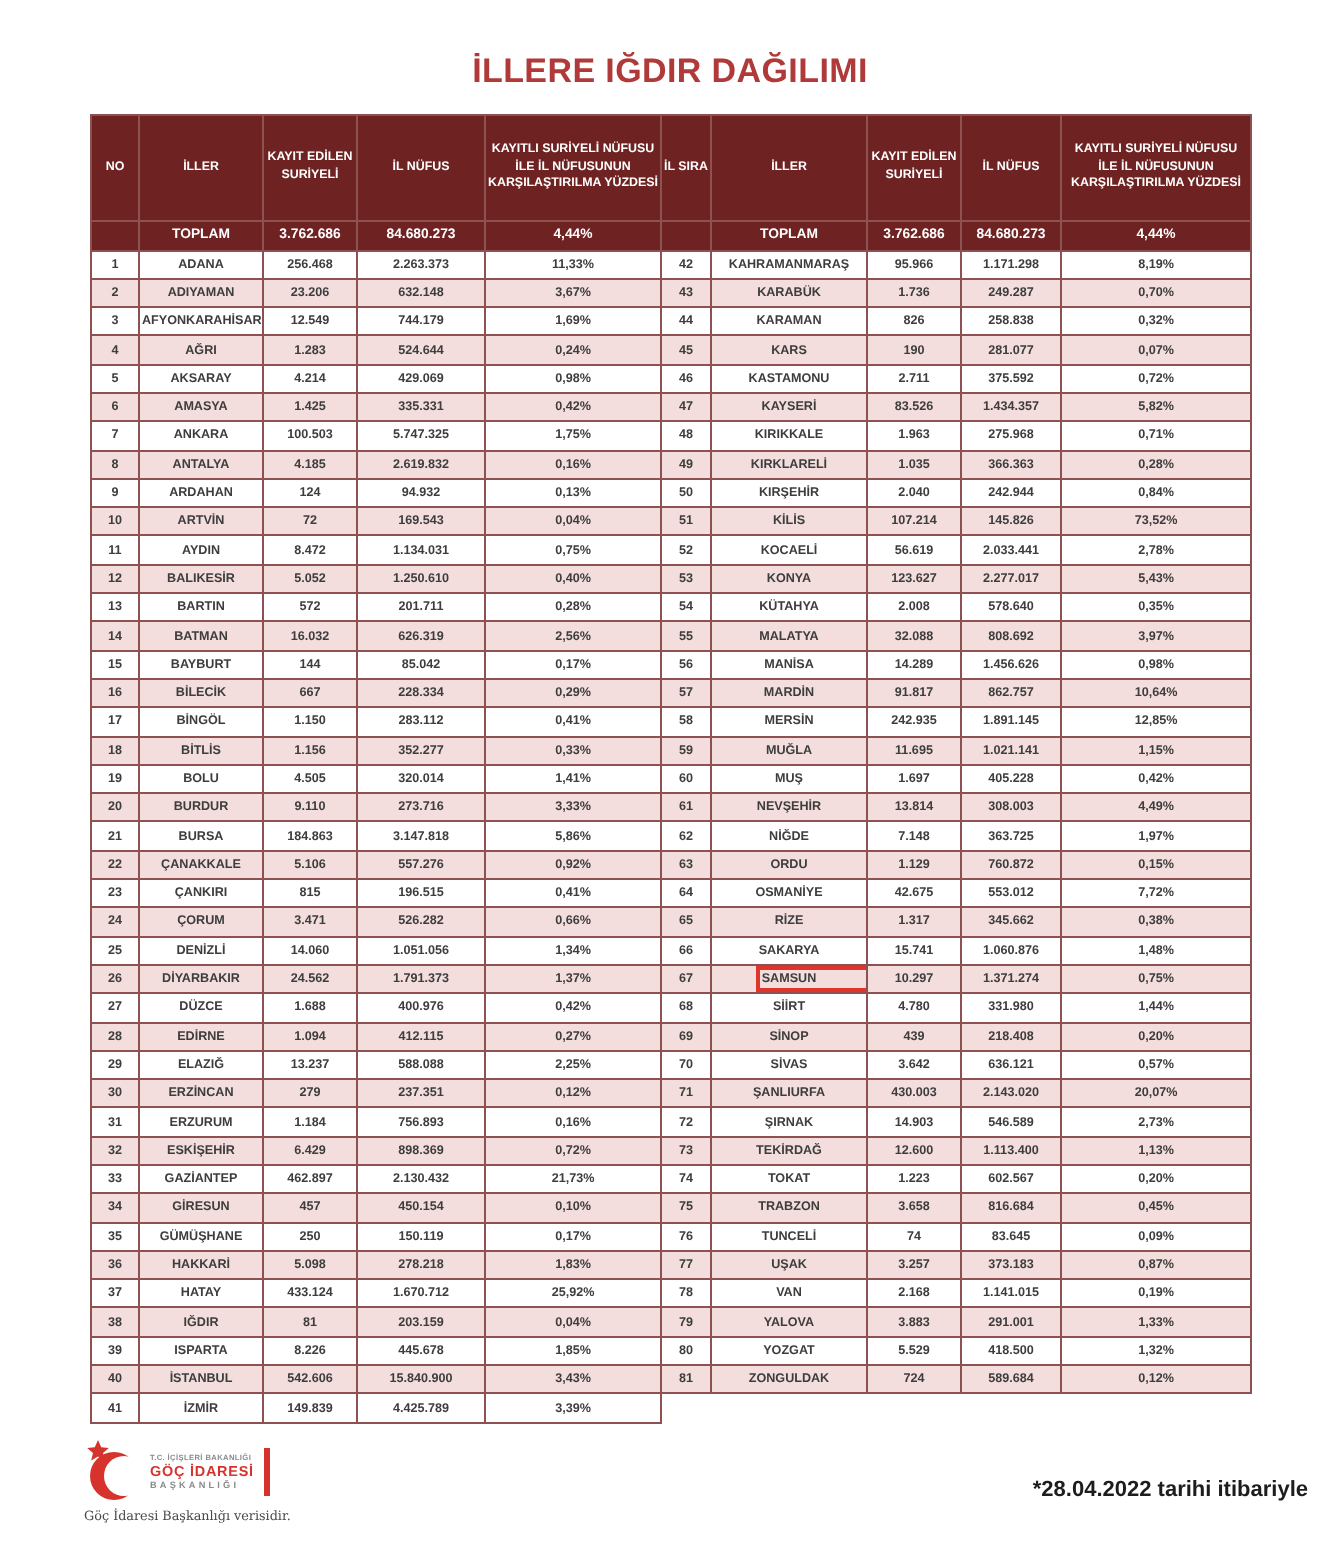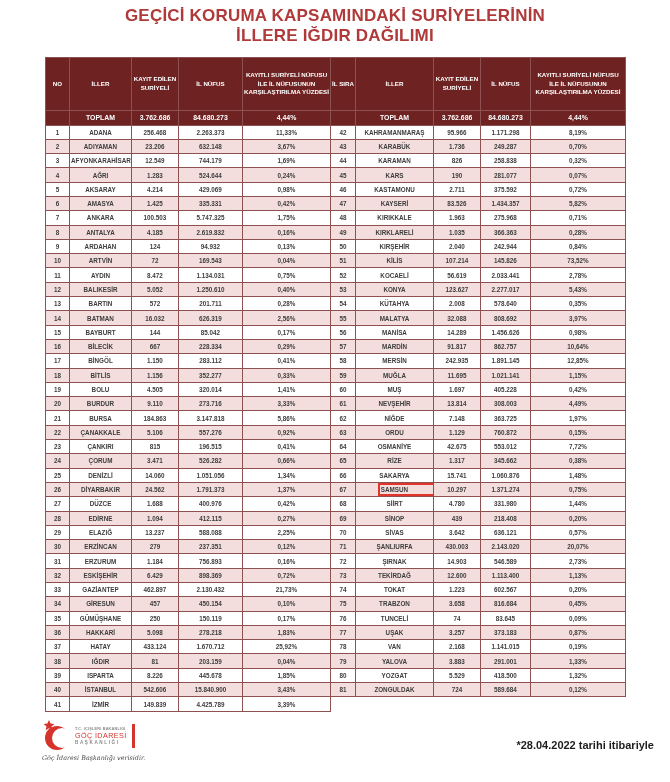--- a/index.html
+++ b/index.html
@@ -17,34 +17,34 @@
   tbody td{font-size:6.3px;font-weight:bold;color:#3d3d3d;height:14.3px;padding:0 1px;white-space:nowrap;background:#ffffff;}
   tbody tr:nth-child(even) td{background:#f3dedd;}
   tbody td.blank{background:#ffffff !important;border:0;}
   .redbox{position:absolute;left:22px;top:0.5px;width:98px;height:12.5px;border:2px solid #e0352b;box-sizing:border-box;pointer-events:none;}
 
   .logo{position:absolute;left:42px;top:720px;width:150px;}
   .logo-top{display:flex;align-items:center;}
   .logo-mark{width:30px;height:32px;flex:0 0 auto;}
   .logo-text{margin-left:3px;line-height:1.1;}
   .lt1{font-size:3.8px;color:#8a8a8a;letter-spacing:0.2px;font-weight:bold;}
-  .lt2{font-size:7.2px;color:#d6332c;font-weight:normal;letter-spacing:0.4px;}
+  .lt2{font-size:7.2px;color:#d6332c;font-weight:bold;letter-spacing:0.4px;}
   .lt3{font-size:4.6px;color:#8a8a8a;letter-spacing:1.6px;font-weight:bold;}
   .logo-bar{width:3px;height:24px;background:#d6332c;margin-left:5px;flex:0 0 auto;}
-  .logo-script{margin-top:2px;font-family:"DejaVu Serif",serif;font-style:italic;font-size:6.4px;color:#4a4a4a;}
+  .logo-script{margin-top:2px;font-family:"DejaVu Serif",serif;font-size:6.4px;color:#4a4a4a;}
 
   .datenote{position:absolute;right:16px;top:739px;font-size:11px;font-weight:bold;color:#1d1d1d;margin-left:48px;}
 </style>
 </head>
 <body>
 
 <div class="page">
 
   <h1 class="title">
-    <span>GEÇİCİ KORUMA KAPSAMINDAKİ SURİYELERİNİN</span><br>
+    <br>
     <span>İLLERE IĞDIR DAĞILIMI</span>
   </h1>
 
   <div class="tablewrap">
     <table>
       <colgroup>
         <col style="width:24px">
           <col style="width:62px">
           <col style="width:47px">
           <col style="width:64px">

